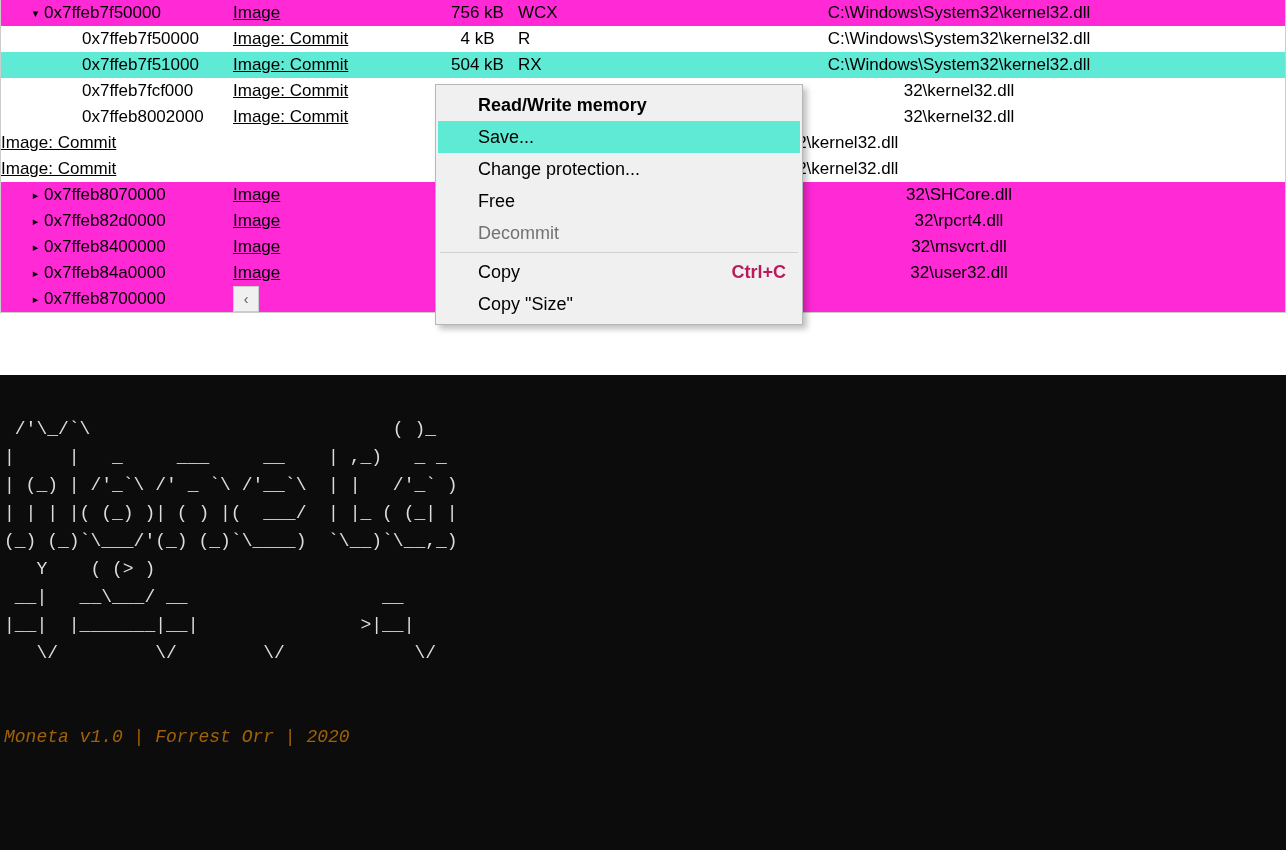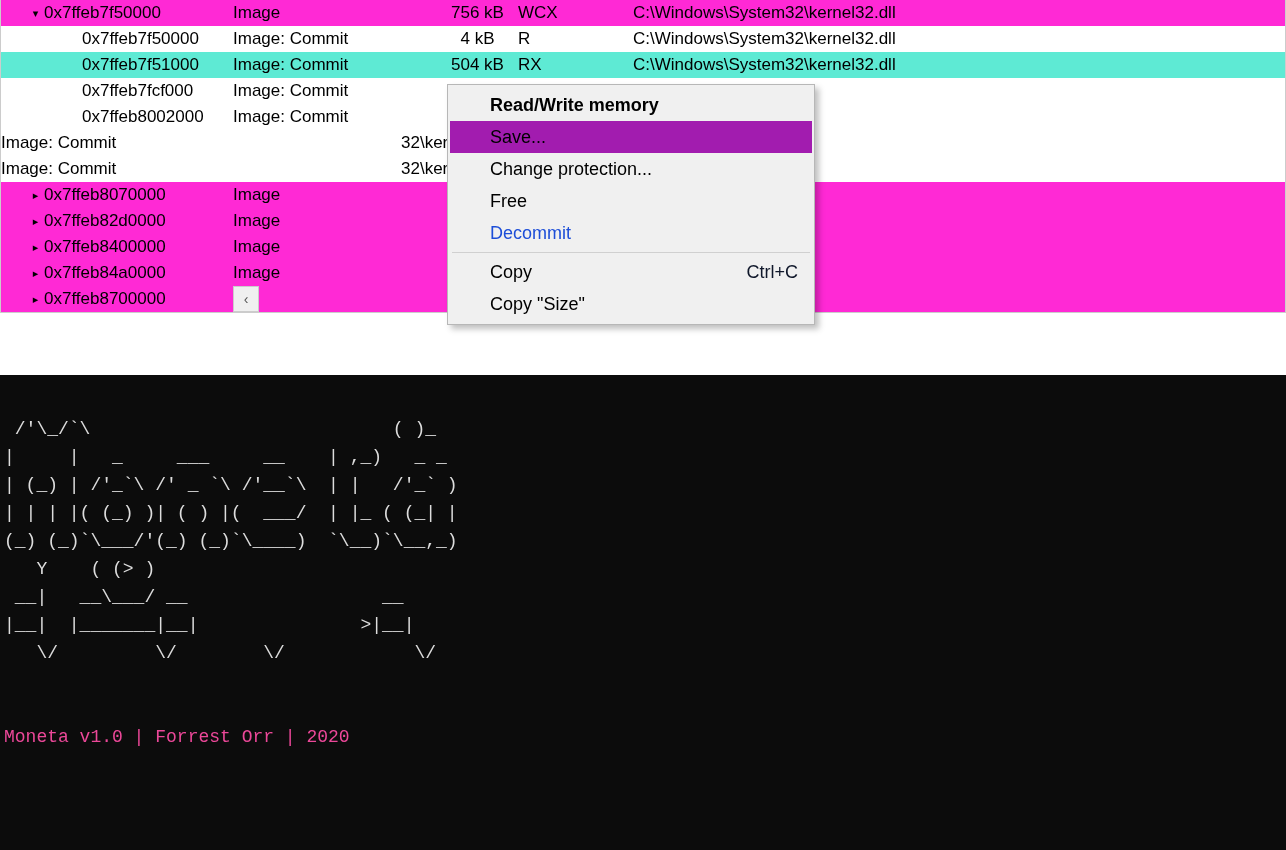--- a/index.html
+++ b/index.html
@@ -3,41 +3,41 @@
 <meta charset="utf-8">
 <style>
   * { margin:0; padding:0; box-sizing:border-box; }
   body { font-family:"Segoe UI",Tahoma,sans-serif; font-size:17px; background:#fff; width:1286px; }
   .table-area { position:relative; background:#fff; border:1px solid #ccc; border-top:none; margin:0 0 0 0; }
   .row { display:flex; height:26px; align-items:center; white-space:nowrap; overflow:hidden; }
   .row.pink { background:#ff29d5; }
   .row.purple { background:#5eead4; color:#000; }
   .cell { overflow:hidden; text-overflow:clip; }
   .c-addr { width:232px; display:flex; align-items:center; }
-  .c-type { width:210px; }
+  .c-type { width:210px;text-decoration:underline; }
   .c-size { width:75px; text-align:center; padding-right:6px; }
   .c-prot { width:115px; }
-  .c-path { flex:1; }
+  .c-path { flex:1;text-align:center; }
   .tw { display:inline-block; width:13px; text-align:center; font-size:11px; color:#000; margin-right:2px; }
   .indent0 { padding-left:28px; }
   .indent1 { padding-left:66px; }
   .scroll-left { position:absolute; left:232px; bottom:0; width:26px; height:26px; background:#f0f0f0; border:1px solid #ccc; display:flex; align-items:center; justify-content:center; font-size:14px; color:#555; }
 
-  .ctx { position:absolute; left:446px; top:84px; width:368px; background:#f0f0f0; border:1px solid #b7b7b7; box-shadow:4px 4px 6px rgba(0,0,0,0.25); padding:4px 2px; z-index:10; }
+  .ctx { position:absolute; left:434px; top:84px; width:368px; background:#f0f0f0; border:1px solid #b7b7b7; box-shadow:4px 4px 6px rgba(0,0,0,0.25); padding:4px 2px; z-index:10; }
   .ctx-item { display:flex; align-items:center; height:32px; padding:0 14px 0 40px; font-size:18px; color:#000; }
   .ctx-item.bold { font-weight:600; }
-  .ctx-item.hover { background:#a21caf; }
-  .ctx-item.disabled { color:#1d4ed8; }
-  .ctx-item .shortcut { margin-left:auto; color:#0f172a; }
+  .ctx-item.hover { background:#5eead4; }
+  .ctx-item.disabled { color:#737373; }
+  .ctx-item .shortcut { margin-left:auto; color:#be185d;font-weight:bold; }
   .ctx-sep { height:1px; background:#d0d0d0; margin:3px 2px; }
 
   .gap { height:62px; background:#fff; }
 
   .term { background:#0c0c0c; color:#ddd; font-family:Consolas,'Courier New',monospace; font-size:18px; line-height:28px; padding:12px 4px 16px 4px; white-space:pre; min-height:460px; }
-  .term .white  { color:#ec4899; }
+  .term .white  { color:#a16207;font-style:italic; }
 </style>
 </head>
 <body>
 
 <div class="table-area">
   <div id="rows">
       <div class="row pink">
         <div class="cell c-addr indent0">
           <span class="tw">▾</span>
           <span>0x7ffeb7f50000</span>

